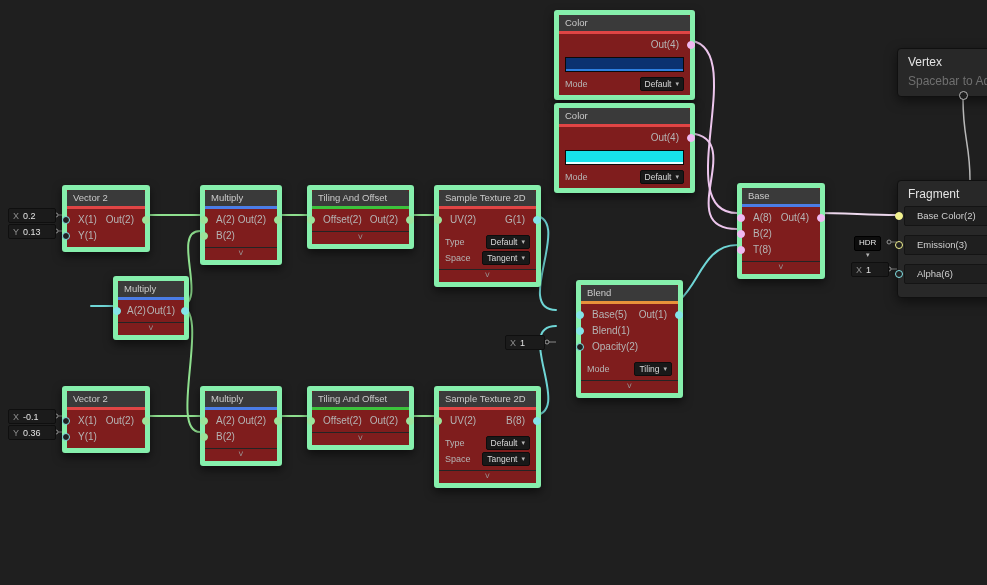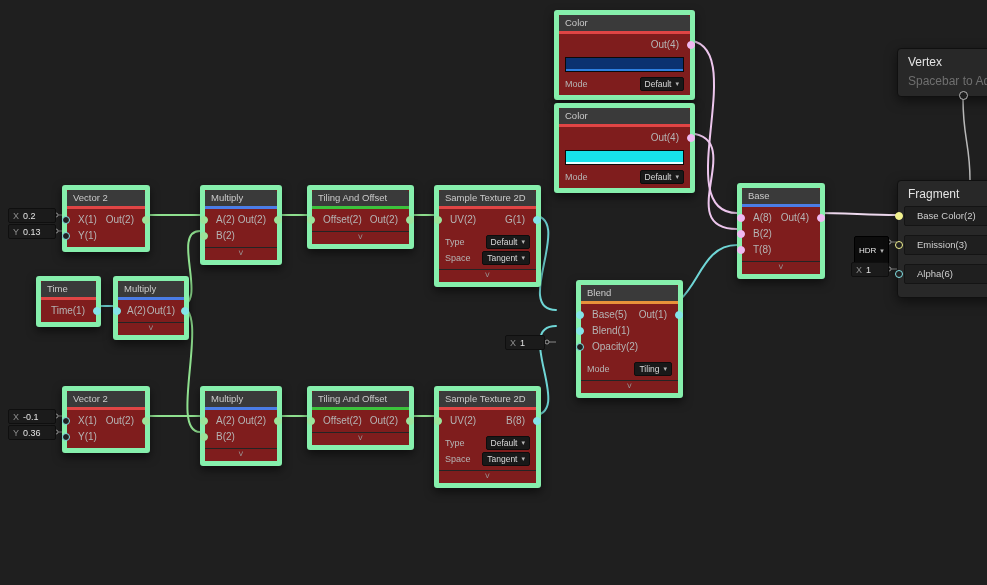--- a/index.html
+++ b/index.html
@@ -32,21 +32,21 @@
   .dd-arrow{font-size:7px;color:#b5b5b5;}
   .collapse{height:12px;text-align:center;color:#9a9a9a;font-size:9px;line-height:11px;border-top:1px solid #242424;}
   .swatch{height:13px;margin:4px 6px;border:1px solid #0a0a0a;position:relative;}
   .swatch .alpha{position:absolute;left:0;right:0;bottom:0;height:2px;}
 
   
   .field{position:absolute;display:flex;gap:4px;align-items:center;background:#1b1b1b;
          border:1px solid #0f0f0f;border-radius:2px;height:13px;padding:0 4px;font-size:9px;white-space:nowrap;}
   .flab{color:#8f8f8f}.fval{color:#e2e2e2}
   .hdr-badge{position:absolute;display:flex;gap:4px;align-items:center;background:#0c0c0c;
-         border:1px solid #000;border-radius:2px;height:11px;padding:8px 4px;font-size:8px;color:#e8e8e8;}
+         border:1px solid #000;border-radius:2px;height:11px;padding:1px 4px;font-size:8px;color:#e8e8e8;flex-direction:column;}
 
   
   .ctx{position:absolute;background:#282828;border:1px solid #101010;border-radius:4px;
        box-shadow:0 4px 12px rgba(0,0,0,.5);}
   .ctx-title{font-size:12px;color:#e4e4e4;padding:6px 10px 3px;}
   .ctx-empty{font-size:12px;color:#6f6f6f;padding:2px 10px 8px;white-space:nowrap;}
   .ctx-body{padding:2px 0 4px 6px;}
   .frag-row{position:relative;height:18px;line-height:18px;background:#1f1f1f;border:1px solid #141414;
             border-radius:2px;margin-bottom:9px;font-size:9.5px;color:#cfcfcf;padding-left:12px;white-space:nowrap;}
   .frag-row .port{top:5px;left:-10px;}
@@ -217,30 +217,20 @@
         <span>Space</span>
         <span class="dropdown">
           <span>Tangent</span>
           <span class="dd-arrow">▾</span>
         </span>
       </div>
     </div>
     <div class="collapse"><span>˅</span></div>
   </div>
 
-  <div class="node" style="left:36px;top:276px;width:55px">
-    <div class="ntitle">Time</div>
-    <div class="strip s-red"></div>
-    <div class="nbody">
-      <div class="row">
-        <span class="outlab">Time(1)</span>
-        <span class="port out p-f on"></span>
-      </div>
-    </div>
-  </div>
 
   <div class="node" style="left:113px;top:276px;width:66px">
     <div class="ntitle">Multiply</div>
     <div class="strip s-blue"></div>
     <div class="nbody">
       <div class="row">
         <span class="port in p-f on"></span>
         <span class="inlab" style="padding-left:9px">A(2)</span>
         <span class="outlab" style="padding-right:9px">Out(1)</span>
         <span class="port out p-f on"></span>

